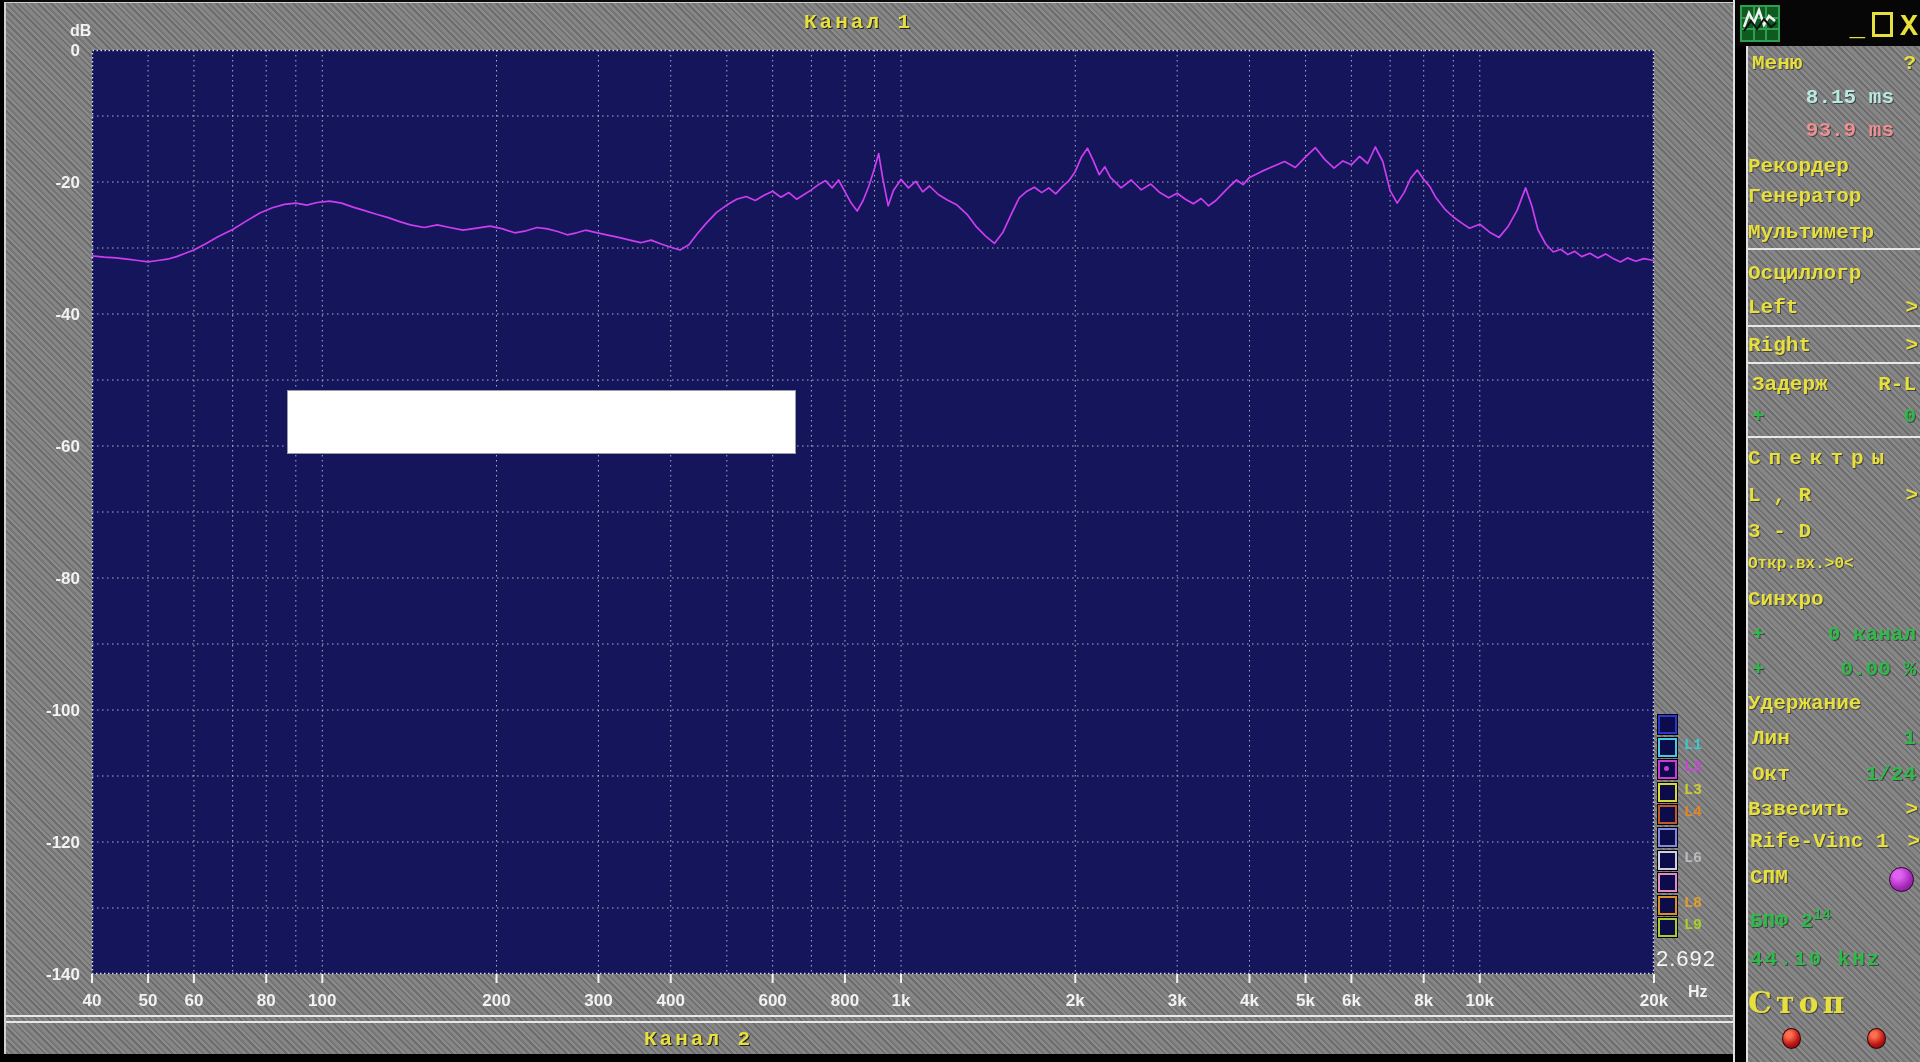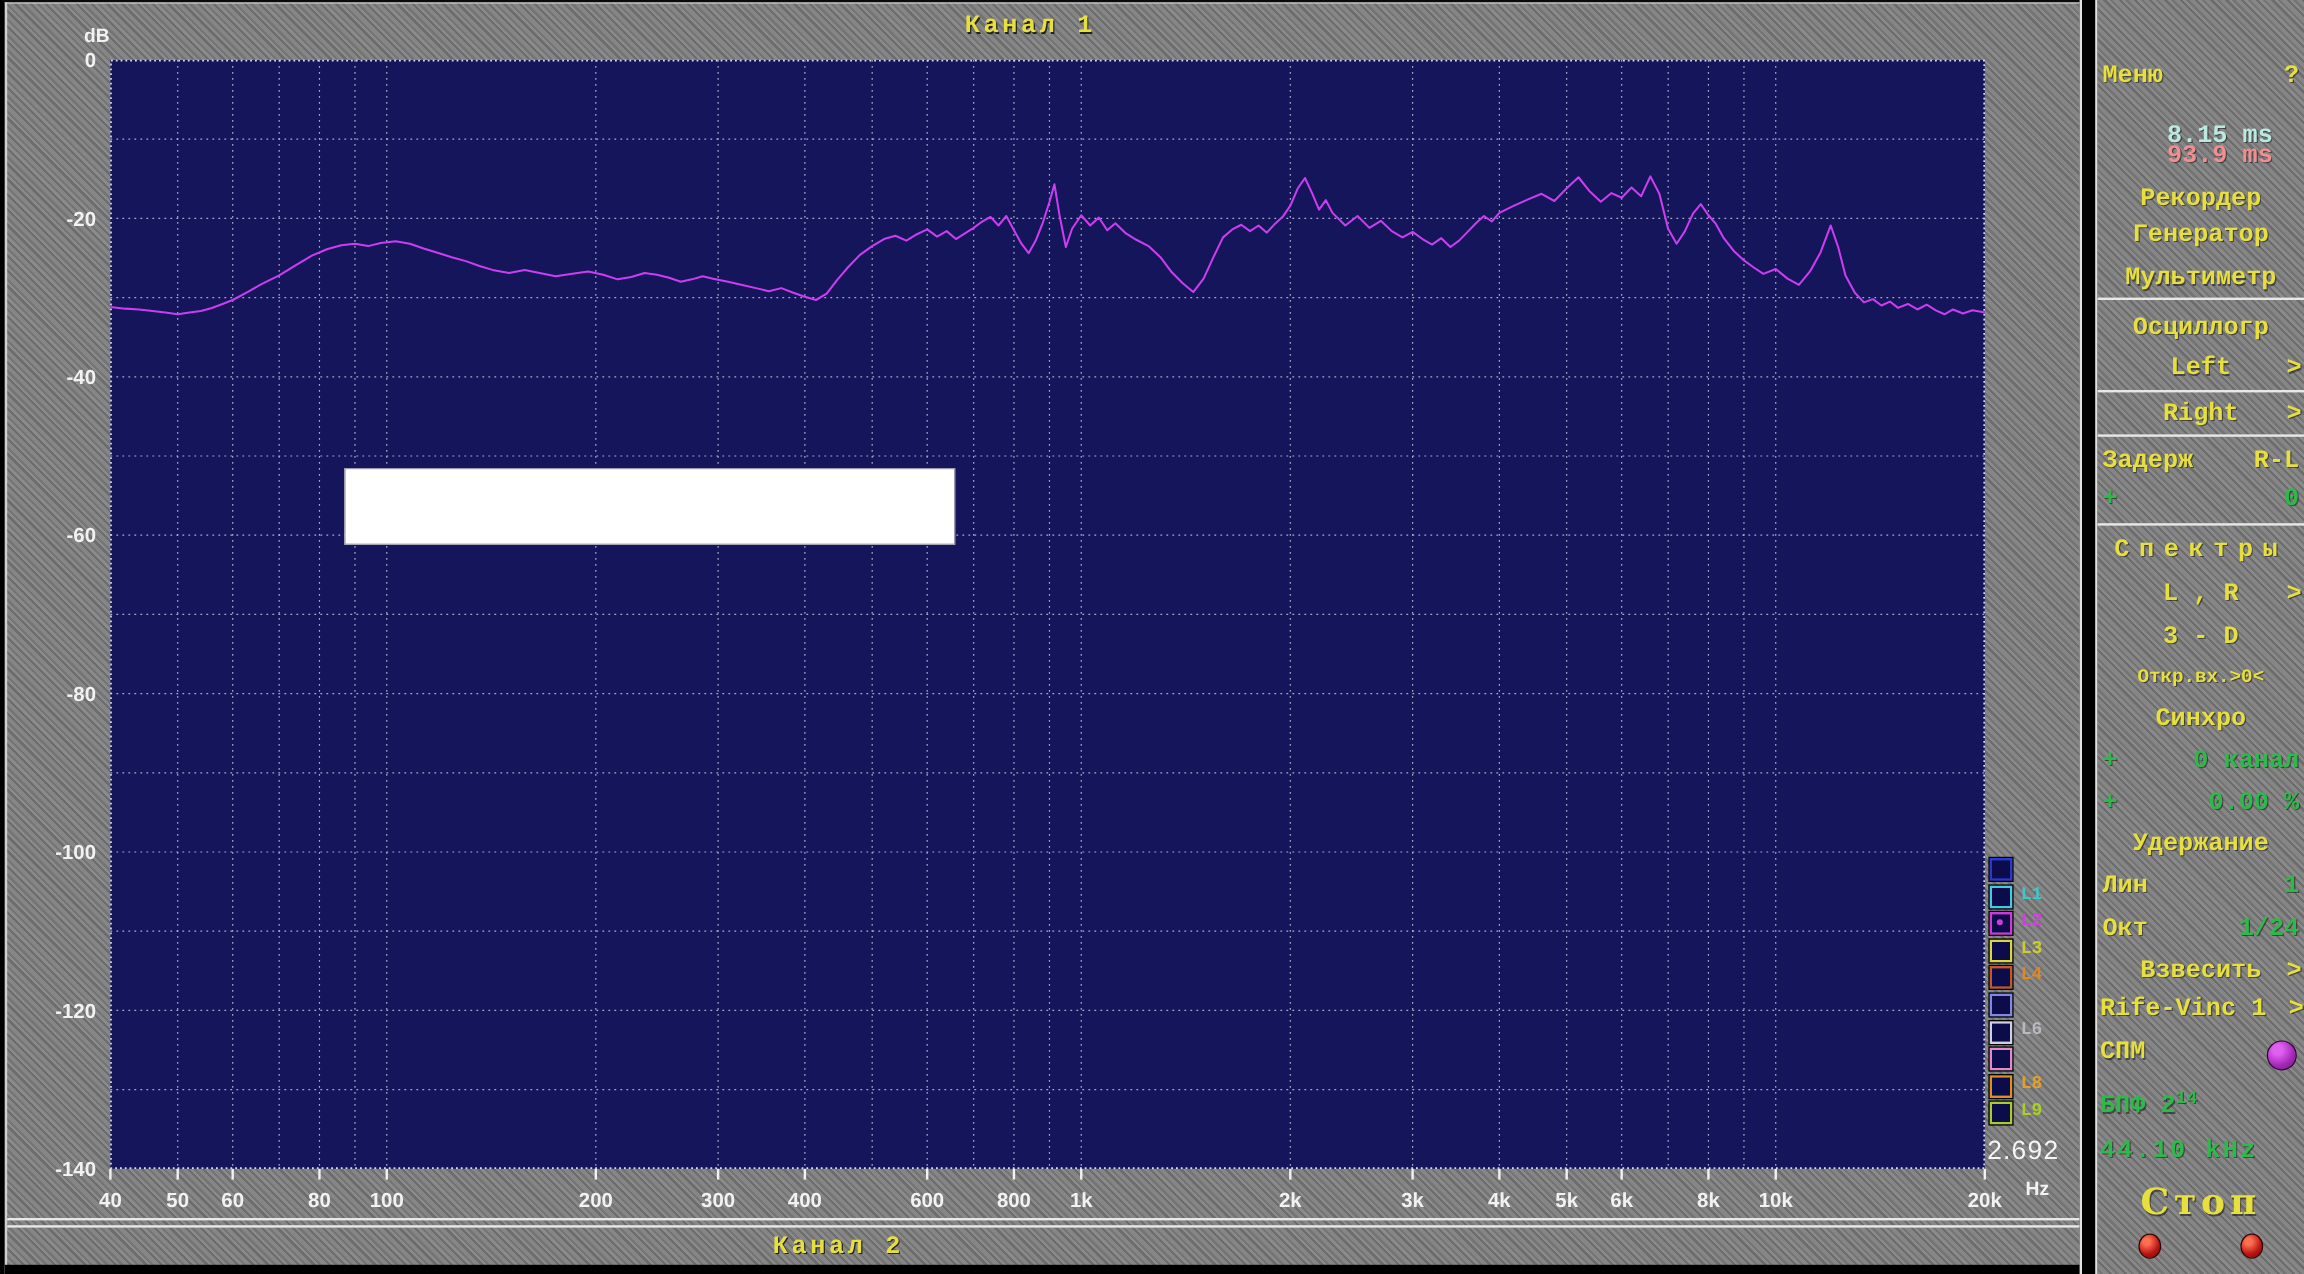--- a/index.html
+++ b/index.html
@@ -58,21 +58,21 @@
   #panel-topbar{position:absolute;left:-12px;top:0;width:184px;height:46px;background:#060606;}
   #app-icon{position:absolute;left:4px;top:5px;width:40px;height:37px;background:#0e5a20;
     border:2px solid #2f9e4e;box-sizing:border-box;}
   #win-controls{position:absolute;right:2px;top:10px;color:#e6df3e;font:700 26px "Liberation Mono",monospace;}
   #win-controls .wmin{letter-spacing:0;}
   #win-controls .wmax{display:inline-block;width:15px;height:19px;border:3px solid #e6df3e;
     vertical-align:-2px;margin:0 7px 0 7px;}
   #win-controls .wclose{font-size:30px;}
   .prow{position:absolute;left:0;width:172px;height:27px;color:#e6df3e;
     font:700 21px "Liberation Mono",monospace;white-space:nowrap;text-shadow:1px 1px 0 rgba(0,0,0,0.45);}
-  .prow.center{text-align:center;}
+  .prow.center{text-align:left;}
   .prow.right{text-align:right;padding-right:26px;box-sizing:border-box;}
   .prow .arr{position:absolute;right:2px;top:0;}
   .prow.split{display:flex;justify-content:space-between;padding:0 4px;box-sizing:border-box;}
   .green{color:#2eb94a;}
   .cyan{color:#b9e9e0;}
   .pink{color:#ef8f92;}
   .pdiv{position:absolute;left:0;width:172px;height:2px;background:#e8e8e8;}
   .led{border-radius:50%;display:inline-block;}
   #led-spm{position:absolute;right:8px;top:1px;width:23px;height:23px;
     background:radial-gradient(circle at 35% 30%, #e060f0 0 18%, #a428b8 60%, #701880 100%);
@@ -234,26 +234,39 @@
   <div id="readout">2.692</div>
 
   <div id="dbl-line"></div>
   <div id="chan2" class="chan-title">Канал 2</div>
   <div id="bottom-black"></div>
 </div>
 
 <div id="divider-v"></div>
 
 <div id="panel" class="hatch">
+  <div id="panel-topbar">
+    <div id="app-icon">
+      <svg width="36" height="33" viewBox="0 0 36 33">
+        <line x1="12" y1="0" x2="12" y2="33" stroke="#2f9e4e" stroke-width="2"></line>
+        <line x1="24" y1="0" x2="24" y2="33" stroke="#2f9e4e" stroke-width="2"></line>
+        <line x1="0" y1="11" x2="36" y2="11" stroke="#2f9e4e" stroke-width="2"></line>
+        <line x1="0" y1="22" x2="36" y2="22" stroke="#2f9e4e" stroke-width="2"></line>
+        <polyline points="2,20 7,6 12,16 17,3 22,18 27,9 33,14" fill="none" stroke="#f2f2f2" stroke-width="2.5"></polyline>
+        <polyline points="2,24 9,14 15,22 22,12 29,20 34,16" fill="none" stroke="#101010" stroke-width="2"></polyline>
+      </svg>
+    </div>
+    <div id="win-controls"><span class="wmin">_</span><span class="wmax"></span><span class="wclose">X</span></div>
+  </div>
 
   <div class="prow split" style="top:52px;">
     <span>Меню</span>
     <span>?</span>
   </div>
-  <div class="prow right cyan" style="top:102px;">8.15 ms</div>
+  <div class="prow right cyan" style="top:86px;">8.15 ms</div>
   <div class="prow right pink" style="top:119px;">93.9 ms</div>
   <div class="prow center" style="top:155px;">Рекордер</div>
   <div class="prow center" style="top:185px;">Генератор</div>
   <div class="prow center" style="top:221px;">Мультиметр</div>
   <div class="pdiv" style="top:248px;"></div>
   <div class="prow center" style="top:262px;">Осциллогр</div>
   <div class="prow center" style="top:296px;">
     <span>Left</span>
     <span class="arr">&gt;</span>
   </div>

